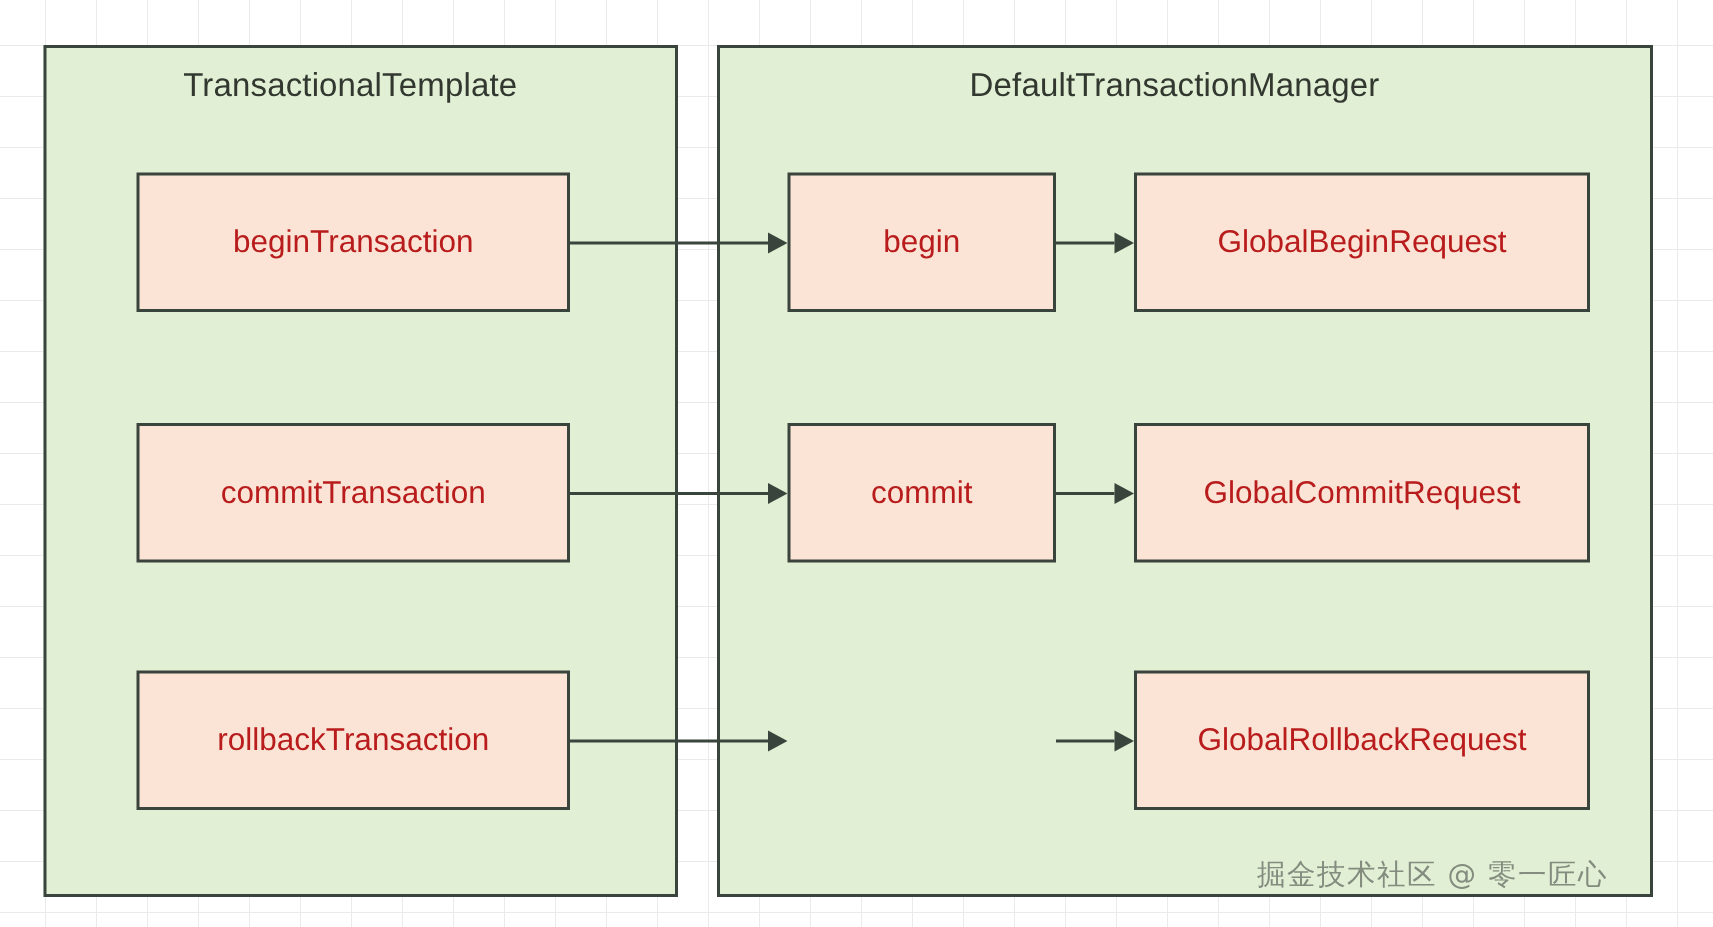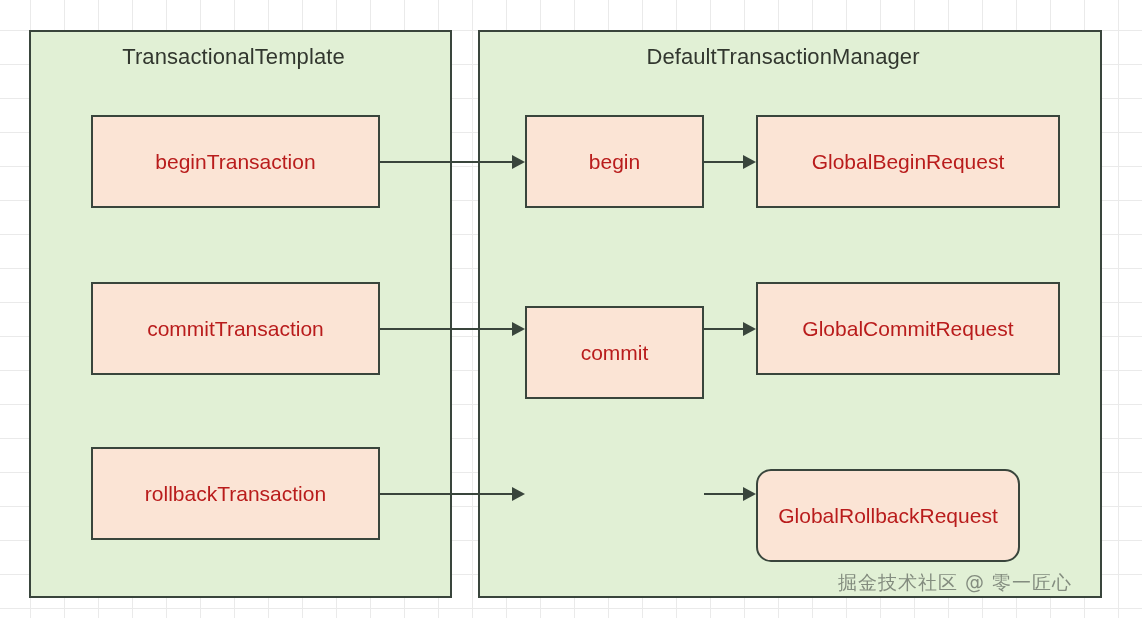--- a/index.html
+++ b/index.html
@@ -117,32 +117,32 @@
   </div>
 
   <div class="node-box" style="left:91px; top:447px; width:289px; height:93px;">
     <span class="node-label">rollbackTransaction</span>
   </div>
 
   <div class="node-box" style="left:525px; top:115px; width:179px; height:93px;">
     <span class="node-label">begin</span>
   </div>
 
-  <div class="node-box" style="left:525px; top:282px; width:179px; height:93px;margin-top:24px;">
+  <div class="node-box" style="left:525px; top:282px; width:179px; height:93px;">
     <span class="node-label">commit</span>
   </div>
 
 
   <div class="node-box" style="left:756px; top:115px; width:304px; height:93px;text-align:right;">
     <span class="node-label">GlobalBeginRequest</span>
   </div>
 
   <div class="node-box" style="left:756px; top:282px; width:304px; height:93px;justify-content:center;">
     <span class="node-label">GlobalCommitRequest</span>
   </div>
 
-  <div class="node-box" style="left:756px; top:469px; width:264px; height:93px;border-radius:15px;">
+  <div class="node-box" style="left:756px; top:447px; width:304px; height:93px;">
     <span class="node-label">GlobalRollbackRequest</span>
   </div>
 
   <div class="watermark" style="left:838px; top:570px;">掘金技术社区 @ 零一匠心</div>
 
 </div>
 
 </body></html>

